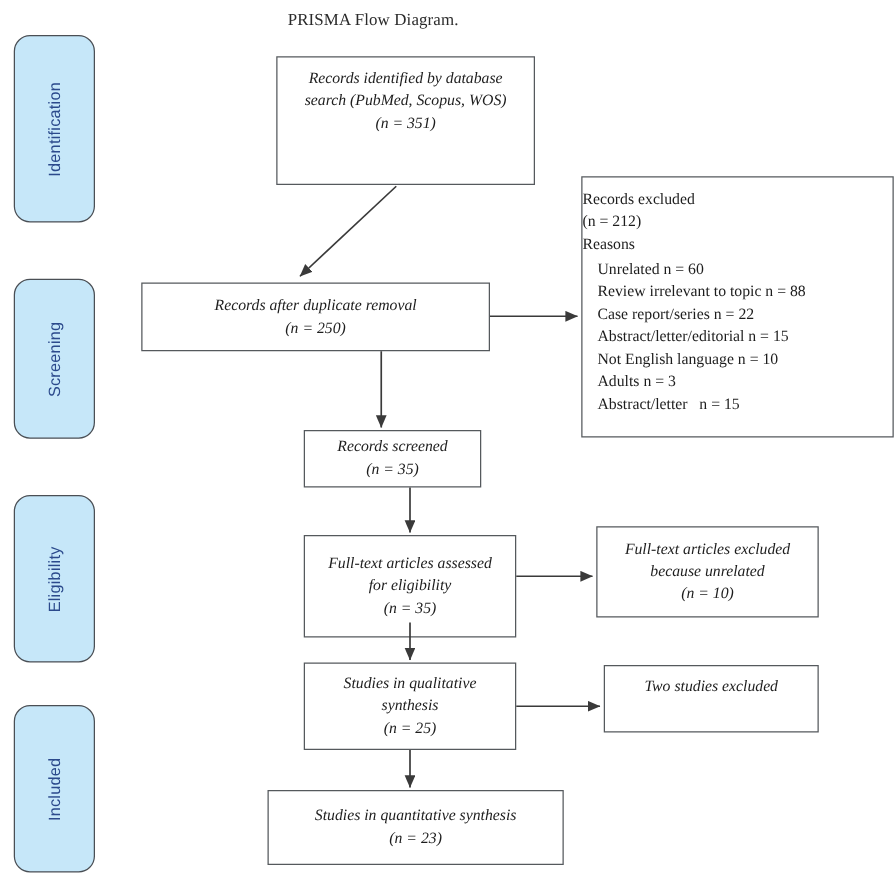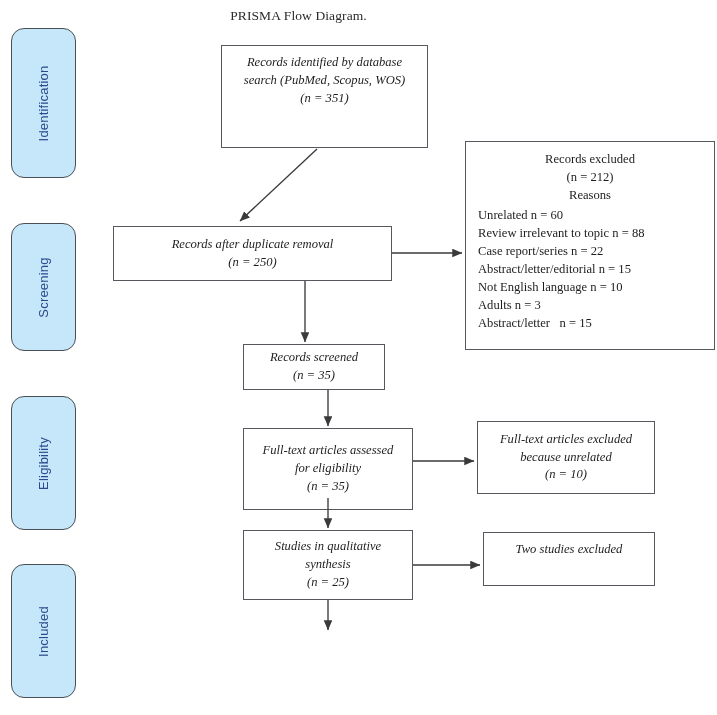--- a/index.html
+++ b/index.html
@@ -80,21 +80,20 @@
     position: absolute;
     background: #ffffff;
     border: 1.4px solid #55595d;
     padding: 9px 0 0 0;
   }
   .reasons-head {
     font-family: "Liberation Serif", serif;
     font-size: 12.6px;
     line-height: 1.42;
     color: #1d1d1d;
-    text-align: center;
     white-space: pre-line;
   }
   .reasons-list {
     list-style: none;
     margin-top: 1px;
     padding-left: 12px;
   }
   .reasons-list li {
     font-family: "Liberation Serif", serif;
     font-size: 12.6px;
@@ -182,20 +181,24 @@
   <div class="flow-box align-center" style="left:243px; top:530px; width:170px; height:70px;">
     <span class="flow-box-text">Studies in qualitative
 synthesis
 (n = 25)</span>
   </div>
 
   <div class="flow-box align-top" style="left:483px; top:532px; width:172px; height:54px;">
     <span class="flow-box-text">Two studies excluded</span>
   </div>
 
+  <div class="flow-box align-center" style="left:214px; top:632px; width:237px; height:60px;">
+    <span class="flow-box-text">Studies in quantitative synthesis
+(n = 23)</span>
+  </div>
 
   <svg id="connectors" viewBox="0 0 717 715">
     <defs>
       <marker id="arrowhead" markerWidth="9" markerHeight="9" refX="7.2" refY="3.2" orient="auto" markerUnits="strokeWidth">
         <path d="M0,0 L7.4,3.2 L0,6.4 z" fill="#3a3a3a"></path>
       </marker>
     </defs>
 
     <line x1="317" y1="149" x2="240" y2="221" stroke="#3a3a3a" stroke-width="1.35" marker-end="url(#arrowhead)"></line>
 

